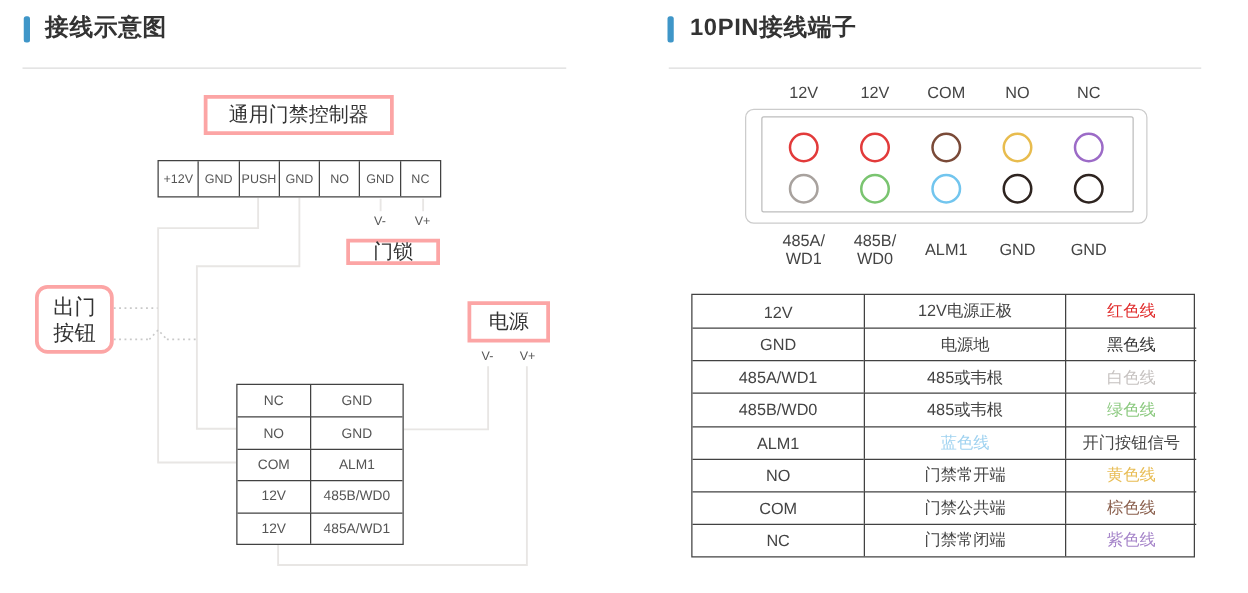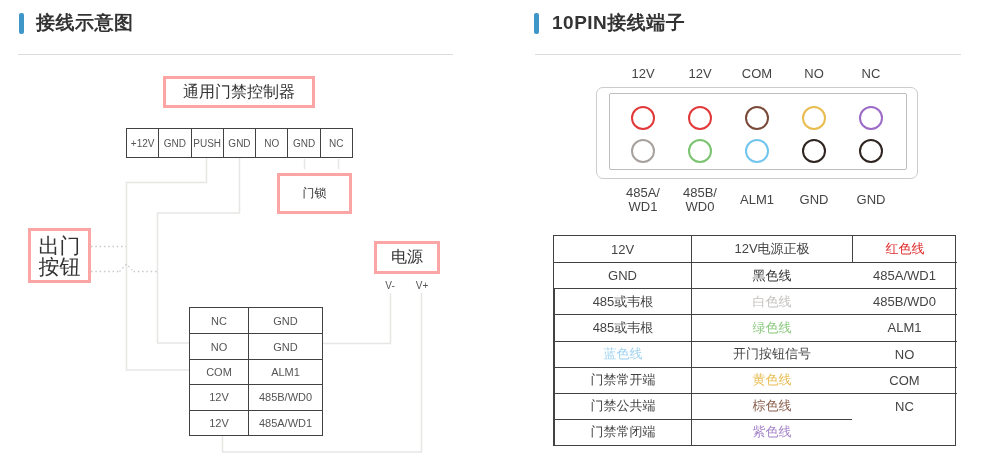--- a/index.html
+++ b/index.html
@@ -102,23 +102,23 @@
     <span class="tcell">PUSH</span>
     <span class="tcell">GND</span>
     <span class="tcell">NO</span>
     <span class="tcell">GND</span>
     <span class="tcell">NC</span>
   </div>
 
   <div class="vlabel" style="left:289px;top:172px;">V-</div>
   <div class="vlabel" style="left:323px;top:172px;">V+</div>
 
-  <div class="diagram-box" style="left:277px;top:173px;width:75px;height:41px;font-size:12px;">门锁</div>
-
-  <div class="diagram-box pre" style="left:28px;top:228px;width:63px;height:55px;font-size:21px;">出门
+  <div class="diagram-box" style="left:277px;top:191px;width:75px;height:21px;font-size:16px;">门锁</div>
+
+  <div class="diagram-box pre" style="left:28px;top:228px;width:63px;height:55px;font-size:17px;border-radius:10px;">出门
 按钮</div>
 
   <div class="diagram-box" style="left:374px;top:241px;width:66px;height:33px;font-size:16px;">电源</div>
   <div class="vlabel" style="left:375px;top:280px;">V-</div>
   <div class="vlabel" style="left:407px;top:280px;">V+</div>
 
   <div class="reader-table">
     <div class="cell r0">NC</div>
     <div class="cell r0 colr">GND</div>
     <div class="cell">NO</div>
@@ -163,20 +163,21 @@
   <div class="conn-label-bottom" style="left:722px;top:185px;">ALM1</div>
   <div class="conn-label-bottom" style="left:779px;top:185px;">GND</div>
   <div class="conn-label-bottom" style="left:836px;top:185px;">GND</div>
 
   <div class="pin-table">
     <div class="cell r0">12V</div>
     <div class="cell r0 colb">12V电源正极</div>
     <div class="cell r0 colb" style="color: rgb(224, 43, 43);">红色线</div>
 
     <div class="cell">GND</div>
+    <div class="cell colb">电源地</div>
     <div class="cell colb" style="color: rgb(51, 51, 51);">黑色线</div>
 
     <div class="cell">485A/WD1</div>
     <div class="cell colb">485或韦根</div>
     <div class="cell colb" style="color: rgb(198, 194, 192);">白色线</div>
 
     <div class="cell">485B/WD0</div>
     <div class="cell colb">485或韦根</div>
     <div class="cell colb" style="color: rgb(139, 201, 127);">绿色线</div>
 

